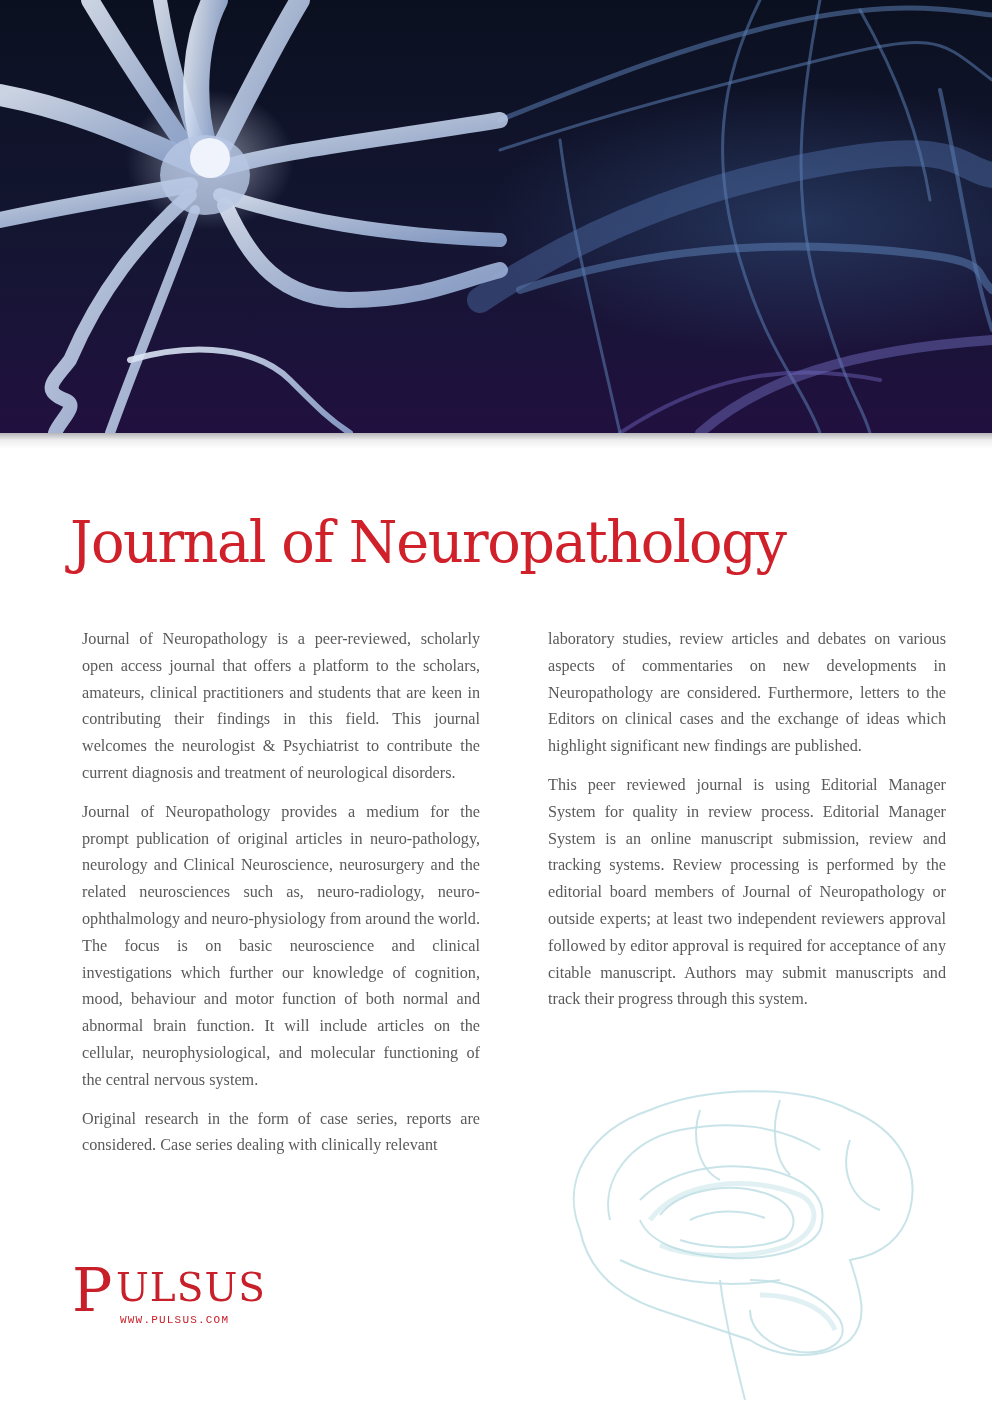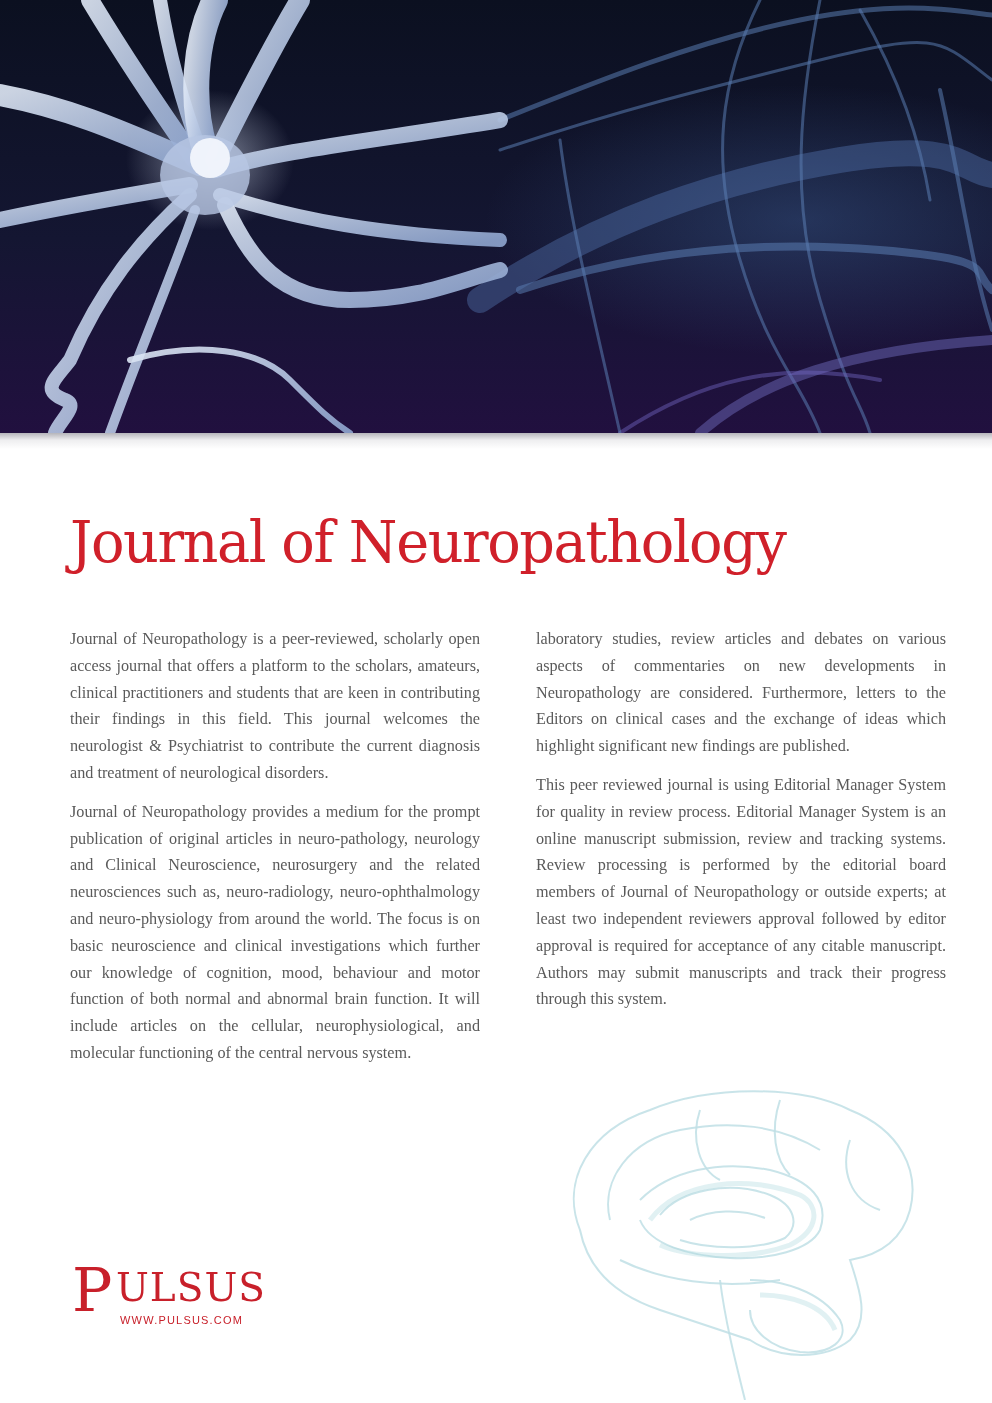--- a/index.html
+++ b/index.html
@@ -27,36 +27,36 @@
     font-size: 58px; line-height: 72px; color: #d0202a;
     letter-spacing: -1.5px; white-space: nowrap;
     transform: scaleX(0.96); transform-origin: left top;
   }
   .col {
     position: absolute; top: 626px; width: 410px;
     font-family: "Liberation Serif", "DejaVu Serif", serif;
     font-size: 16.2px; line-height: 26.8px; color: #5a5a5a;
     text-align: justify;
   }
-  .col p { margin: 0 0 12px 0; }
+  .col p { margin: 0 0 12px 12px; }
   .col-left { left: 70px; }
   .col-right { left: 536px; }
   .brain {
     position: absolute; left: 550px; top: 1080px; width: 410px; height: 320px;
   }
   .logo { position: absolute; left: 72px; top: 1262px; }
   .logo-main {
     font-family: "DejaVu Serif", "Liberation Serif", serif;
     color: #c8202a; white-space: nowrap; line-height: 1;
   }
   .logo-p { font-size: 60px; vertical-align: top; position: relative; top: -2px; }
   .logo-rest { font-size: 39px; letter-spacing: 1px; position: absolute; left: 44px; top: 6px; }
   .logo-url {
     position: absolute; left: 48px; top: 52px;
-    font-family: Liberation Sans, sans-serif;
+    font-family: Liberation Mono, monospace;
     font-size: 11px; letter-spacing: 1.2px; color: #c8202a; white-space: nowrap;
   }
 </style>
 </head>
 <body>
 
 <div class="hero">
   <svg width="992" height="433" viewBox="0 0 992 433">
     <defs>
       <linearGradient id="nl" x1="0" y1="0" x2="1" y2="1">
@@ -98,20 +98,21 @@
     <ellipse cx="210" cy="158" rx="20" ry="20" fill="#f2f6fc" fill-opacity="0.95"></ellipse>
   </svg>
 </div>
 <div class="hero-shadow"></div>
 
 <h1 class="title" style="margin:0;font-weight:normal;">Journal of Neuropathology</h1>
 
 <div class="col col-left">
   <p>Journal of Neuropathology is a peer-reviewed, scholarly open access journal that offers a platform to the scholars, amateurs, clinical practitioners and students that are keen in contributing their findings in this field. This journal welcomes the neurologist &amp; Psychiatrist to contribute the current diagnosis and treatment of neurological disorders.</p>
   <p>Journal of Neuropathology provides a medium for the prompt publication of original articles in neuro-pathology, neurology and Clinical Neuroscience, neurosurgery and the related neurosciences such as, neuro-radiology, neuro-ophthalmology and neuro-physiology from around the world. The focus is on basic neuroscience and clinical investigations which further our knowledge of cognition, mood, behaviour and motor function of both normal and abnormal brain function. It will include articles on the cellular, neurophysiological, and molecular functioning of the central nervous system.</p>
+  <p>Original research in the form of case series, reports are considered. Case series dealing with clinically relevant</p>
 </div>
 
 <div class="col col-right">
   <p>laboratory studies, review articles and debates on various aspects of commentaries on new developments in Neuropathology are considered. Furthermore, letters to the Editors on clinical cases and the exchange of ideas which highlight significant new findings are published.</p>
   <p>This peer reviewed journal is using Editorial Manager System for quality in review process. Editorial Manager System is an online manuscript submission, review and tracking systems. Review processing is performed by the editorial board members of Journal of Neuropathology or outside experts; at least two independent reviewers approval followed by editor approval is required for acceptance of any citable manuscript. Authors may submit manuscripts and track their progress through this system.</p>
 </div>
 
 <div class="brain">
   <svg width="410" height="320" viewBox="0 0 410 320">
     <g fill="none" stroke="#bfdfe5" stroke-width="2" stroke-opacity="0.85">

